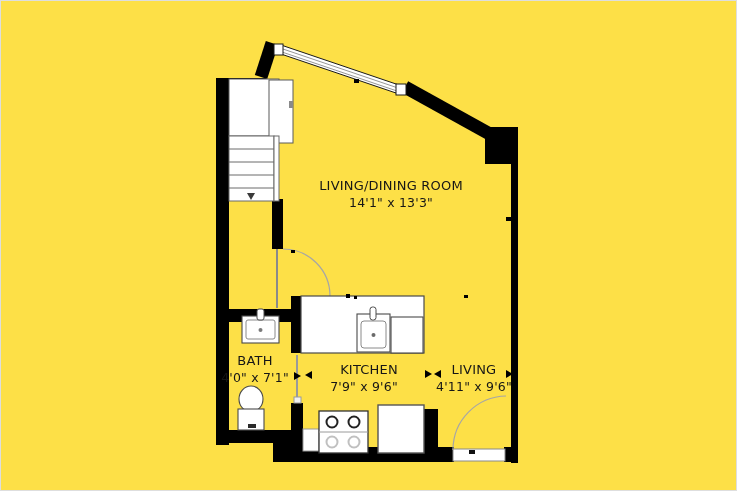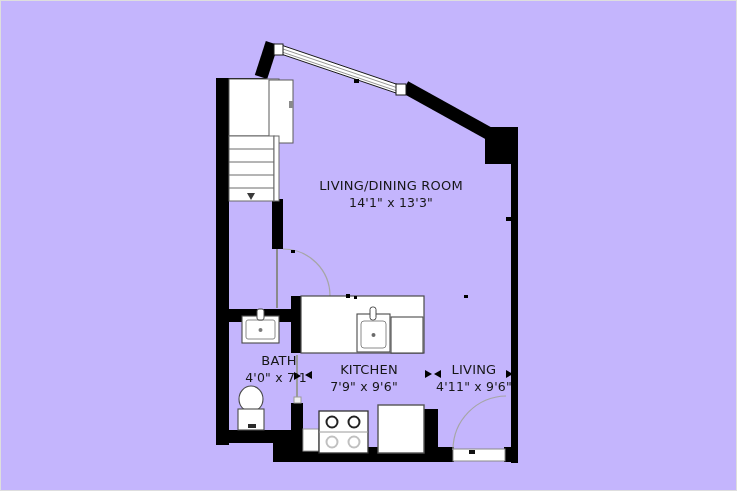--- a/index.html
+++ b/index.html
@@ -1,19 +1,19 @@
 <!DOCTYPE html>
 <html><head>
 <meta charset="utf-8">
 <style>
   html,body{margin:0;padding:0;background:#fff;}
   .canvas{
     position:relative;
     width:737px;height:491px;
-    background:#c4b5fd;
+    background:#fde047;
     border:1px solid #dedede;
     box-sizing:border-box;
     font-family:"DejaVu Sans","Liberation Sans",sans-serif;
     overflow:hidden;
   }
   svg.plan{position:absolute;left:0;top:0;}
   .room-label{
     position:absolute;
     transform:translateX(-50%);
     text-align:center;
@@ -136,21 +136,21 @@
       <rect x="463" y="294" width="4" height="3"></rect>
       <rect x="290" y="249" width="4" height="3"></rect>
     </g>
   </svg>
 
   <div class="room-label" style="left:390px;top:176px;">
     <div class="name">LIVING/DINING ROOM</div>
     <div class="dims">14'1" x 13'3"</div>
   </div>
 
-  <div class="room-label" style="left:254px;top:351px;margin-left:24px;">
+  <div class="room-label" style="left:254px;top:351px;">
     <div class="name">BATH</div>
     <div class="dims">4'0" x 7'1"</div>
   </div>
 
   <div class="room-label" style="left:363px;top:360px;text-align:right;">
     <div class="name">KITCHEN</div>
     <div class="dims">7'9" x 9'6"</div>
   </div>
 
   <div class="room-label" style="left:473px;top:360px;">

